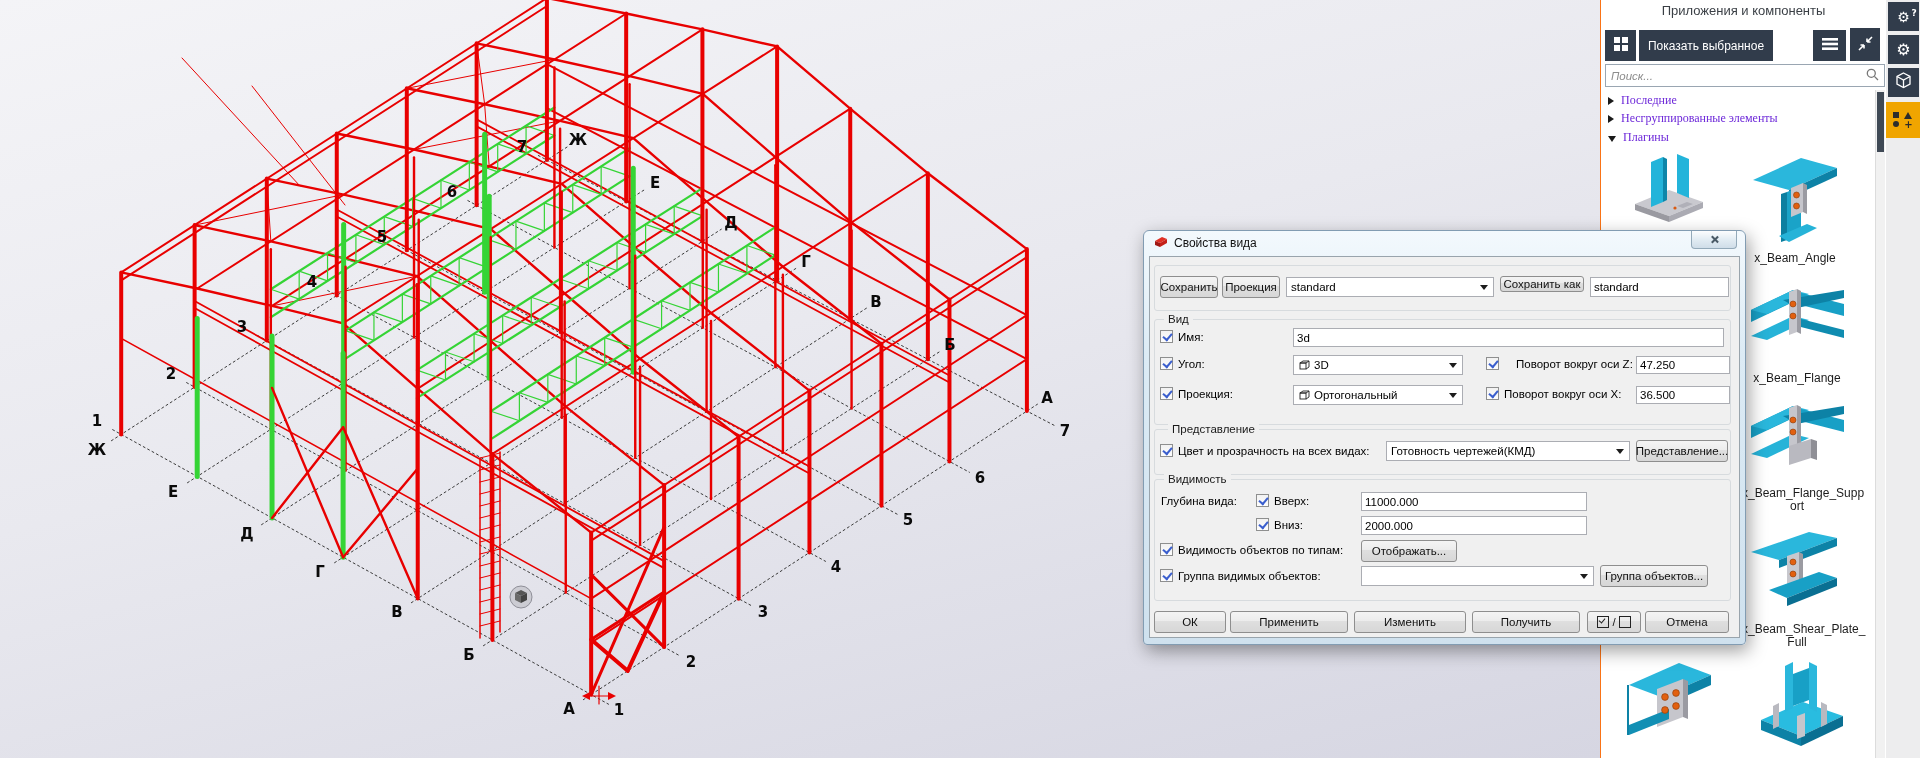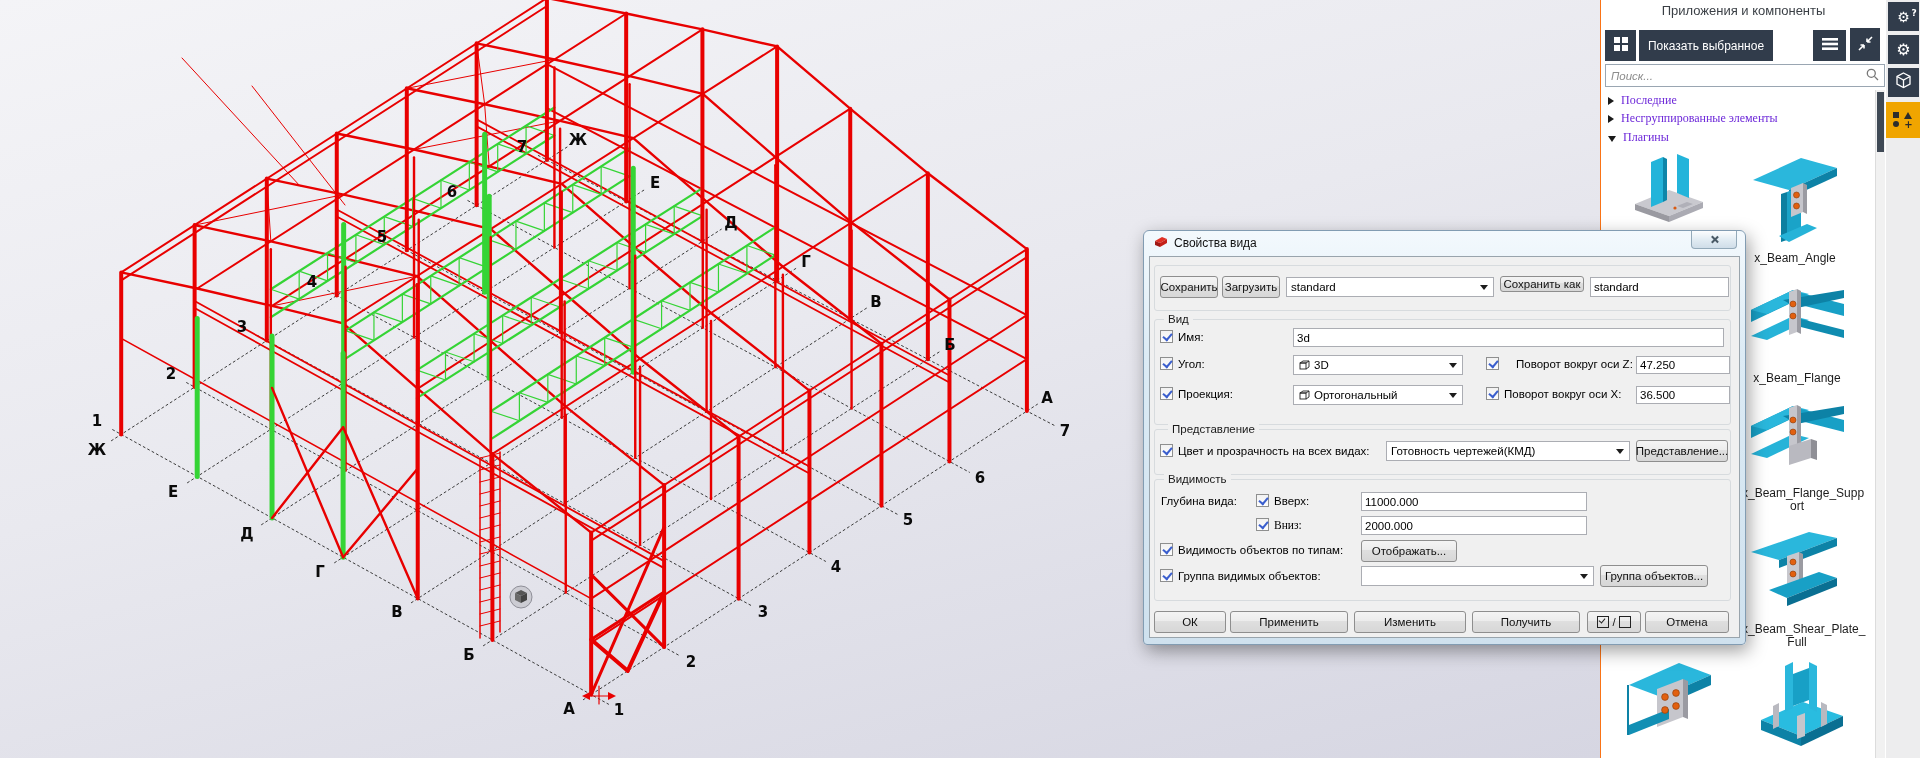--- a/index.html
+++ b/index.html
@@ -563,21 +563,21 @@
       <span>Свойства вида</span>
     </div>
     <div class="dlg-close">
         <span class="xg"></span>
       </div>
 
     <div class="dlg-client">
 
       <div class="grp" style="left:4px;top:8px;width:575px;height:44px;"></div>
       <button class="btn" style="left:10px;top:19px;width:58px;height:22px;">Сохранить</button>
-      <button class="btn" style="left:72px;top:19px;width:58px;height:22px;">Загрузить</button>
+      <button class="btn" style="left:72px;top:19px;width:58px;height:22px;">Проекция</button>
       <div class="combo" style="left:136px;top:20px;width:208px;height:20px;">
         <span class="ctext">standard</span>
         <span class="tri-d"></span>
       </div>
       <button class="btn" style="left:350px;top:19px;width:84px;height:16px;">Сохранить как</button>
       <input class="fld" style="left: 440px; top: 20px; width: 139px; height: 20px;" value="standard">
 
       <div class="grp" style="left:4px;top:62px;width:575px;height:104px;"></div>
       <span class="legend" style="left:14px;top:56px;">Вид</span>
 
@@ -641,21 +641,21 @@
       <span class="legend" style="left:14px;top:216px;">Видимость</span>
       <span class="lbl" style="left:11px;top:238px;">Глубина вида:</span>
       <span class="cb" style="left:106px;top:237px;">
           <span class="chk"></span>
         </span>
       <span class="lbl" style="left:124px;top:238px;">Вверх:</span>
       <input class="fld" style="left: 211px; top: 235px; width: 226px; height: 19px;" value="11000.000">
       <span class="cb" style="left:106px;top:261px;">
           <span class="chk"></span>
         </span>
-      <span class="lbl" style="left:124px;top:262px;font-family:Liberation Serif, serif;">Вниз:</span>
+      <span class="lbl" style="left:124px;top:262px;">Вниз:</span>
       <input class="fld" style="left: 211px; top: 259px; width: 226px; height: 19px;" value="2000.000">
       <span class="cb" style="left:10px;top:286px;">
           <span class="chk"></span>
         </span>
       <span class="lbl" style="left:28px;top:287px;">Видимость объектов по типам:</span>
       <button class="btn" style="left:211px;top:283px;width:96px;height:22px;">Отображать...</button>
       <span class="cb" style="left:10px;top:312px;">
           <span class="chk"></span>
         </span>
       <span class="lbl" style="left:28px;top:313px;">Группа видимых объектов:</span>

